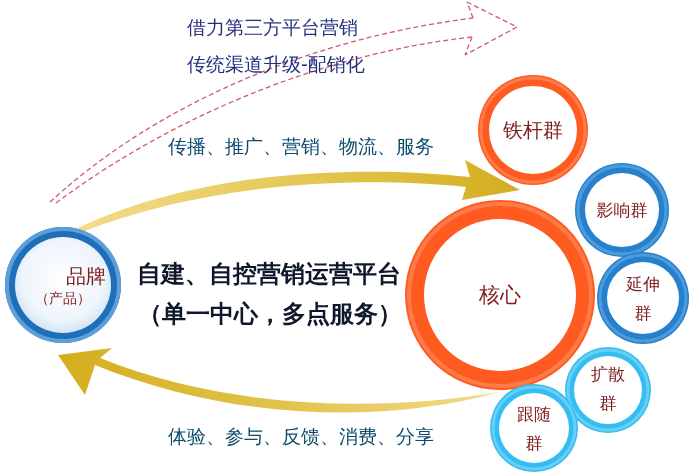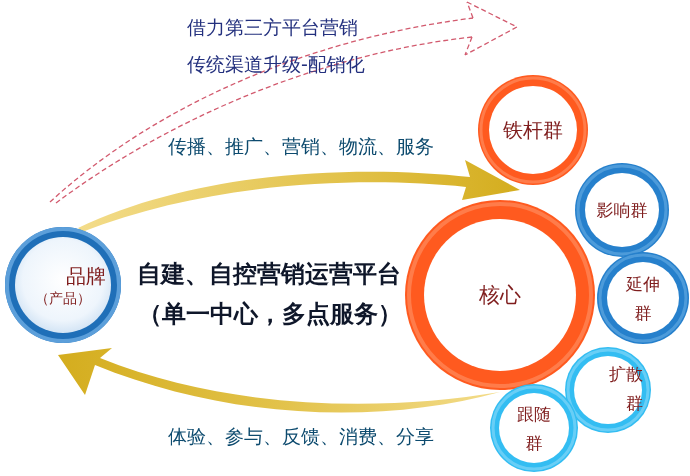--- a/index.html
+++ b/index.html
@@ -114,20 +114,20 @@
 <div class="node-text" style="left:488px;top:110px;width:90px;height:40px;font-size:20px;">
   <span>铁杆群</span>
 </div>
 <div class="node-text" style="left:582px;top:192px;width:80px;height:36px;font-size:17px;">
   <span>影响群</span>
 </div>
 <div class="node-text" style="left:608px;top:266px;width:70px;height:66px;font-size:17px;">
   <span>延伸</span>
   <span style="margin-top:6px;">群</span>
 </div>
-<div class="node-text" style="left:573px;top:356px;width:70px;height:66px;font-size:17px;align-items:flex-end;">
+<div class="node-text" style="left:573px;top:356px;width:70px;height:66px;font-size:17px;">
   <span>扩散</span>
   <span style="margin-top:6px;">群</span>
 </div>
 <div class="node-text" style="left:499px;top:396px;width:70px;height:66px;font-size:17px;justify-content:center;">
   <span>跟随</span>
   <span style="margin-top:6px;">群</span>
 </div>
 
 </body></html>

